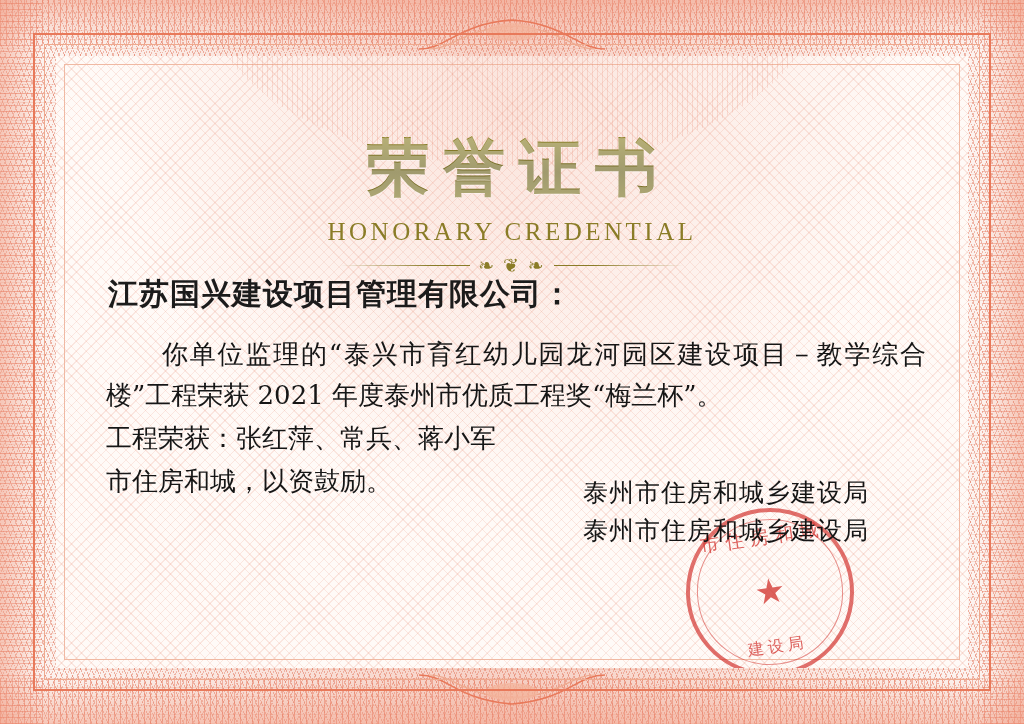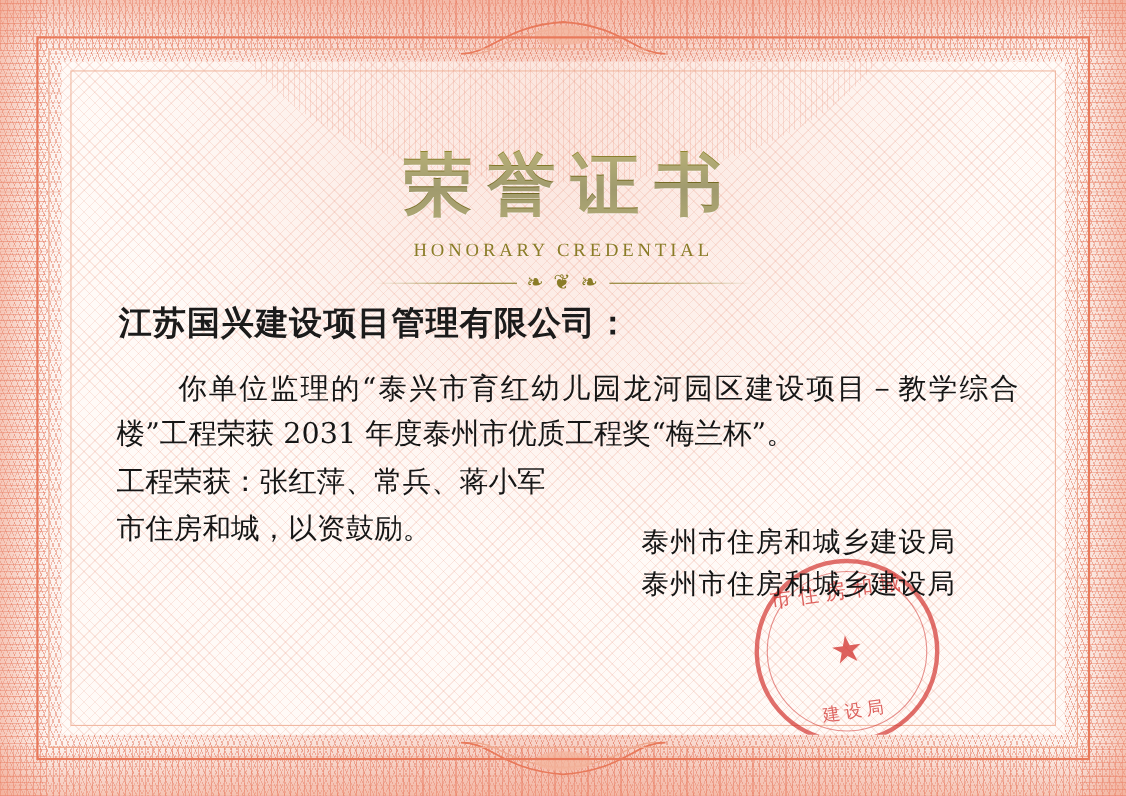--- a/index.html
+++ b/index.html
@@ -135,21 +135,21 @@
     background: linear-gradient(180deg, #9b8f32 0%, #6e6521 55%, #8a7f2c 100%);
     -webkit-background-clip: text;
     background-clip: text;
     color: transparent;
     text-shadow: 0 1px 0 rgba(255,255,255,0.35);
     padding-left: 14px;
   }
   .title-en {
     margin-top: 8px;
     font-family: "Liberation Serif", serif;
-    font-size: 17px;
+    font-size: 25px;
     letter-spacing: 3.5px;
     color: #8a7c27;
   }
   .title-flourish {
     margin-top: 10px;
     display: flex;
     align-items: center;
     justify-content: center;
     gap: 8px;
     color: #8a7c27;
@@ -291,21 +291,21 @@
         <div class="title-flourish">
           <span class="flourish-line"></span>
           <span class="flourish-glyph">❧ ❦ ❧</span>
           <span class="flourish-line right"></span>
         </div>
       </div>
 
       <div class="recipient">江苏国兴建设项目管理有限公司：</div>
 
       <div class="body-text">
-        <p class="para indent">你单位监理的“泰兴市育红幼儿园龙河园区建设项目－教学综合楼”工程荣获 2031 年度泰州市优质工程奖“梅兰杯”。</p>
+        <p class="para indent">你单位监理的“泰兴市育红幼儿园龙河园区建设项目－教学综合楼”工程荣获 2021 年度泰州市优质工程奖“梅兰杯”。</p>
         <p class="para">工程荣获：张红萍、常兵、蒋小军</p>
         <p class="para">市住房和城，以资鼓励。</p>
       </div>
 
       <div class="seal">
         <div class="seal-ring-inner"></div>
         <div class="seal-text-top">市住房和城</div>
         <div class="seal-star">★</div>
         <div class="seal-text-bottom">建设局</div>
       </div>

